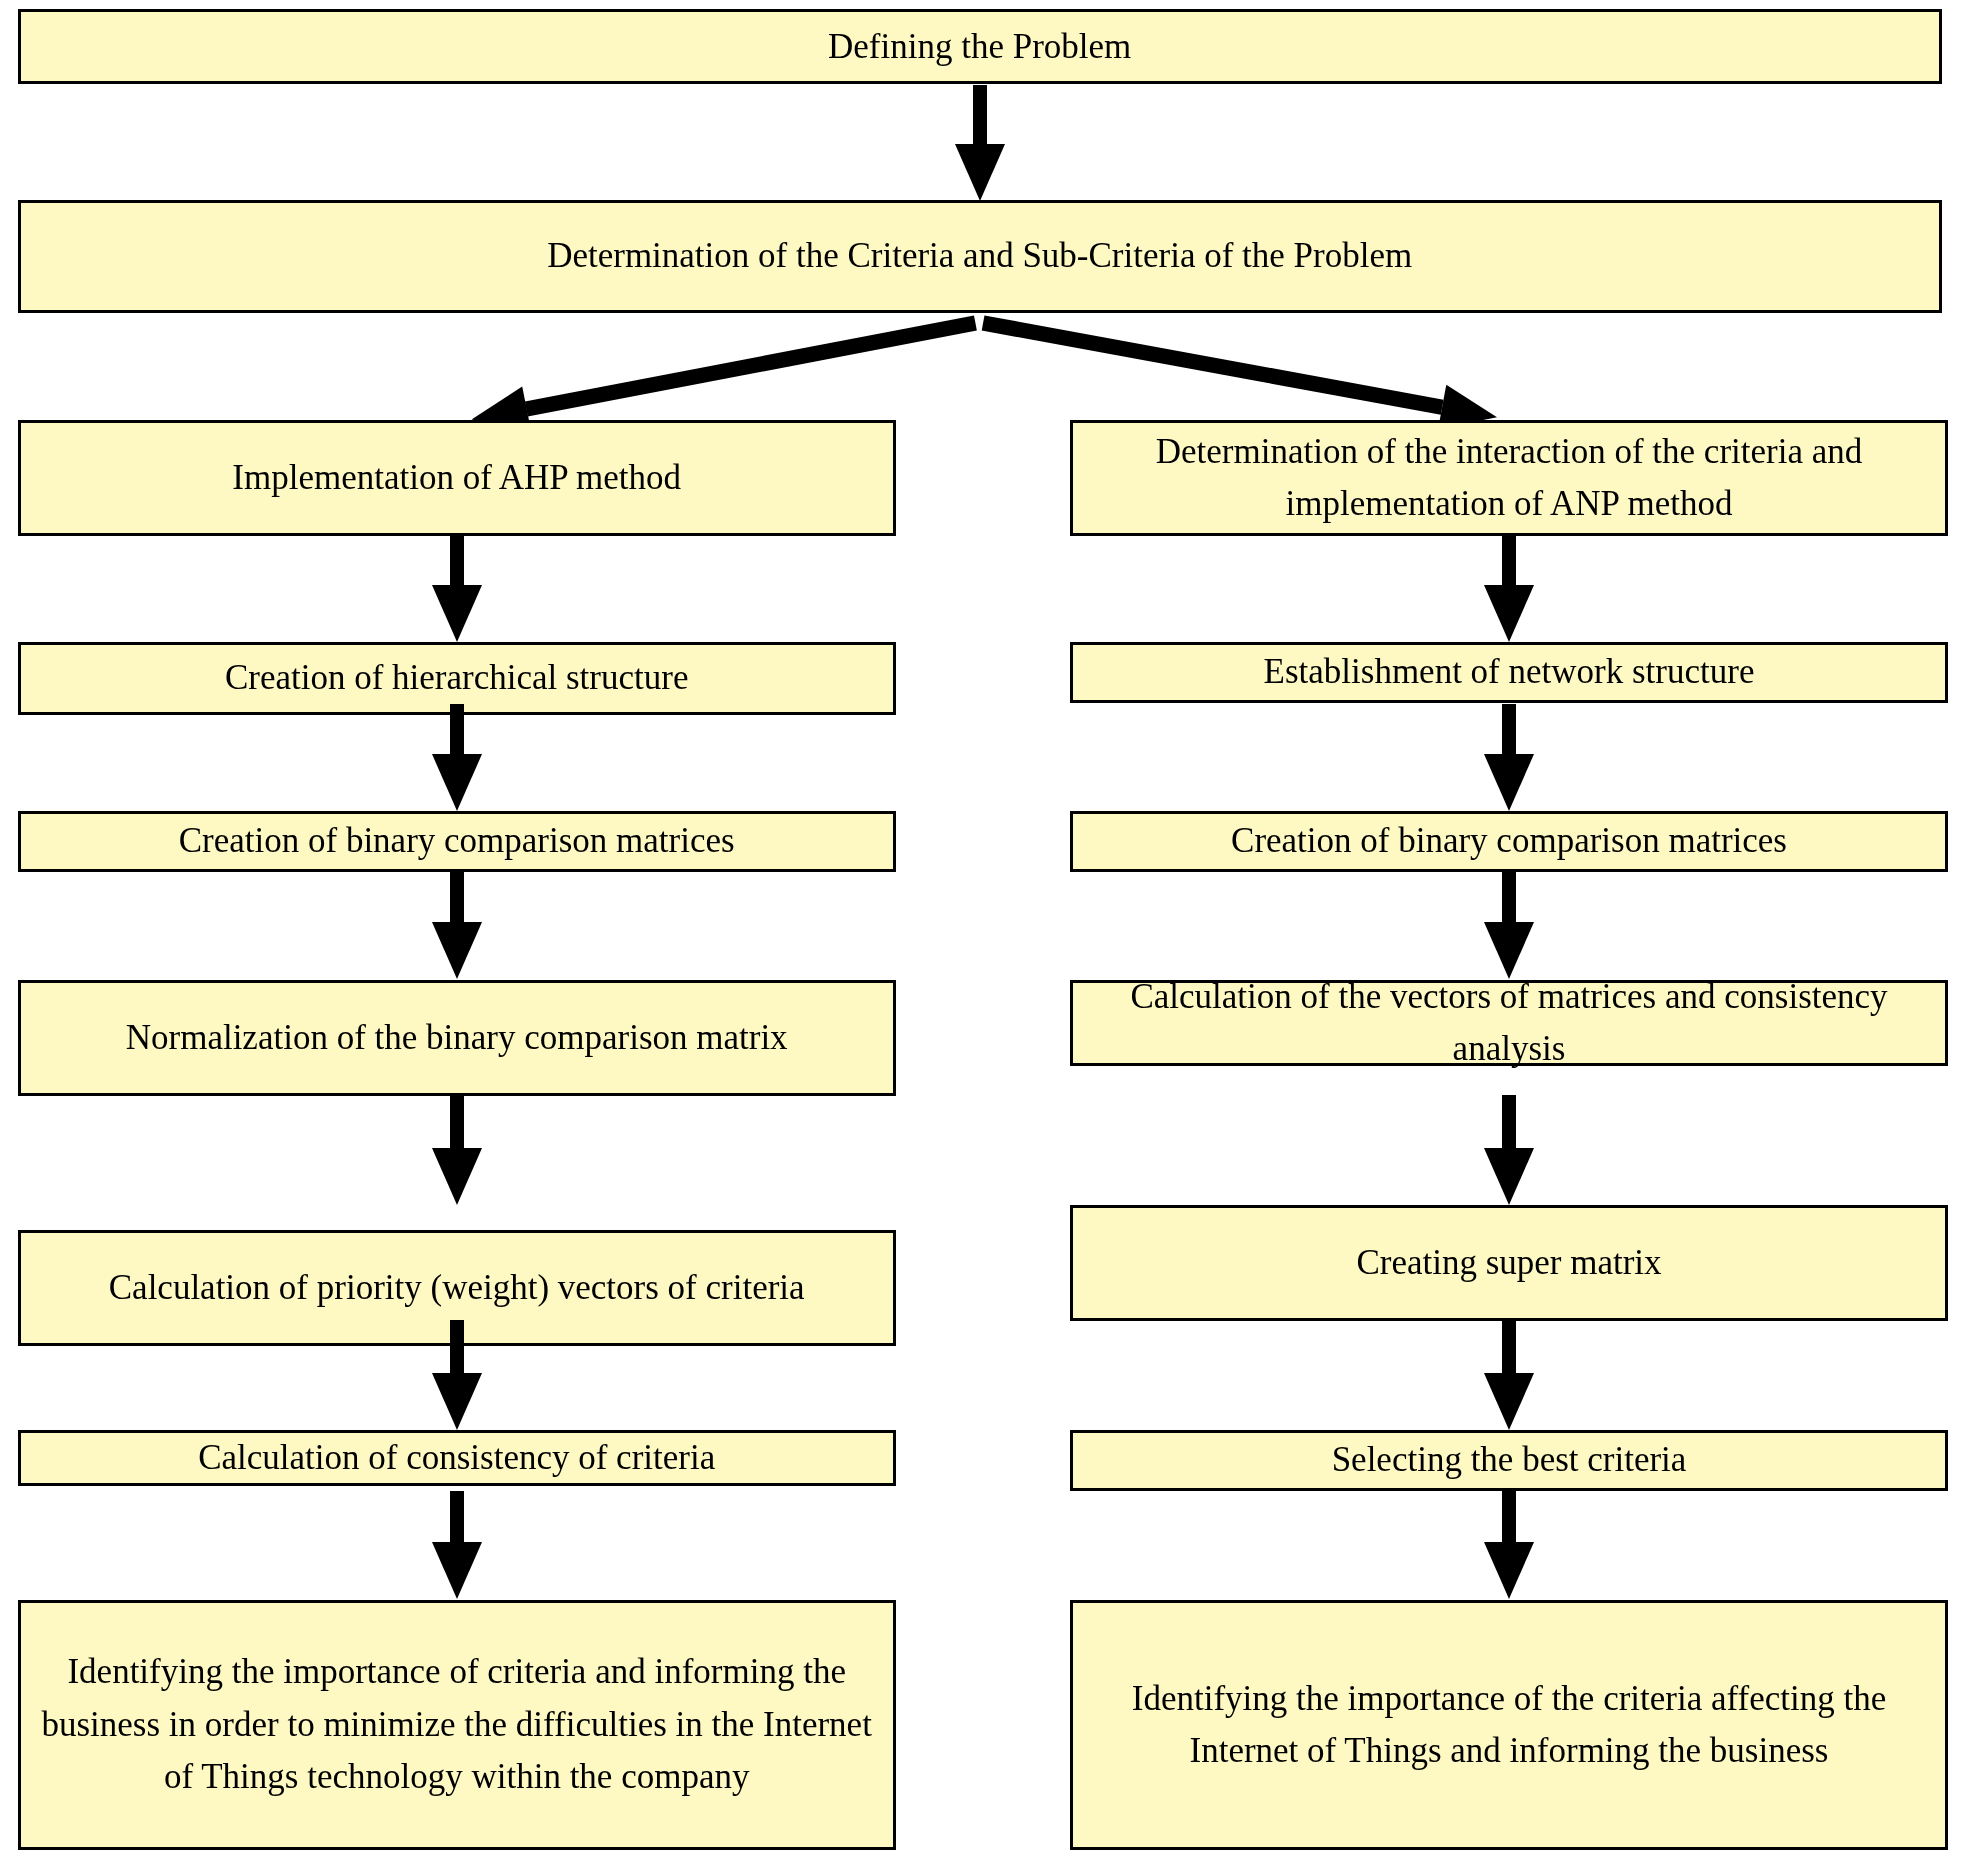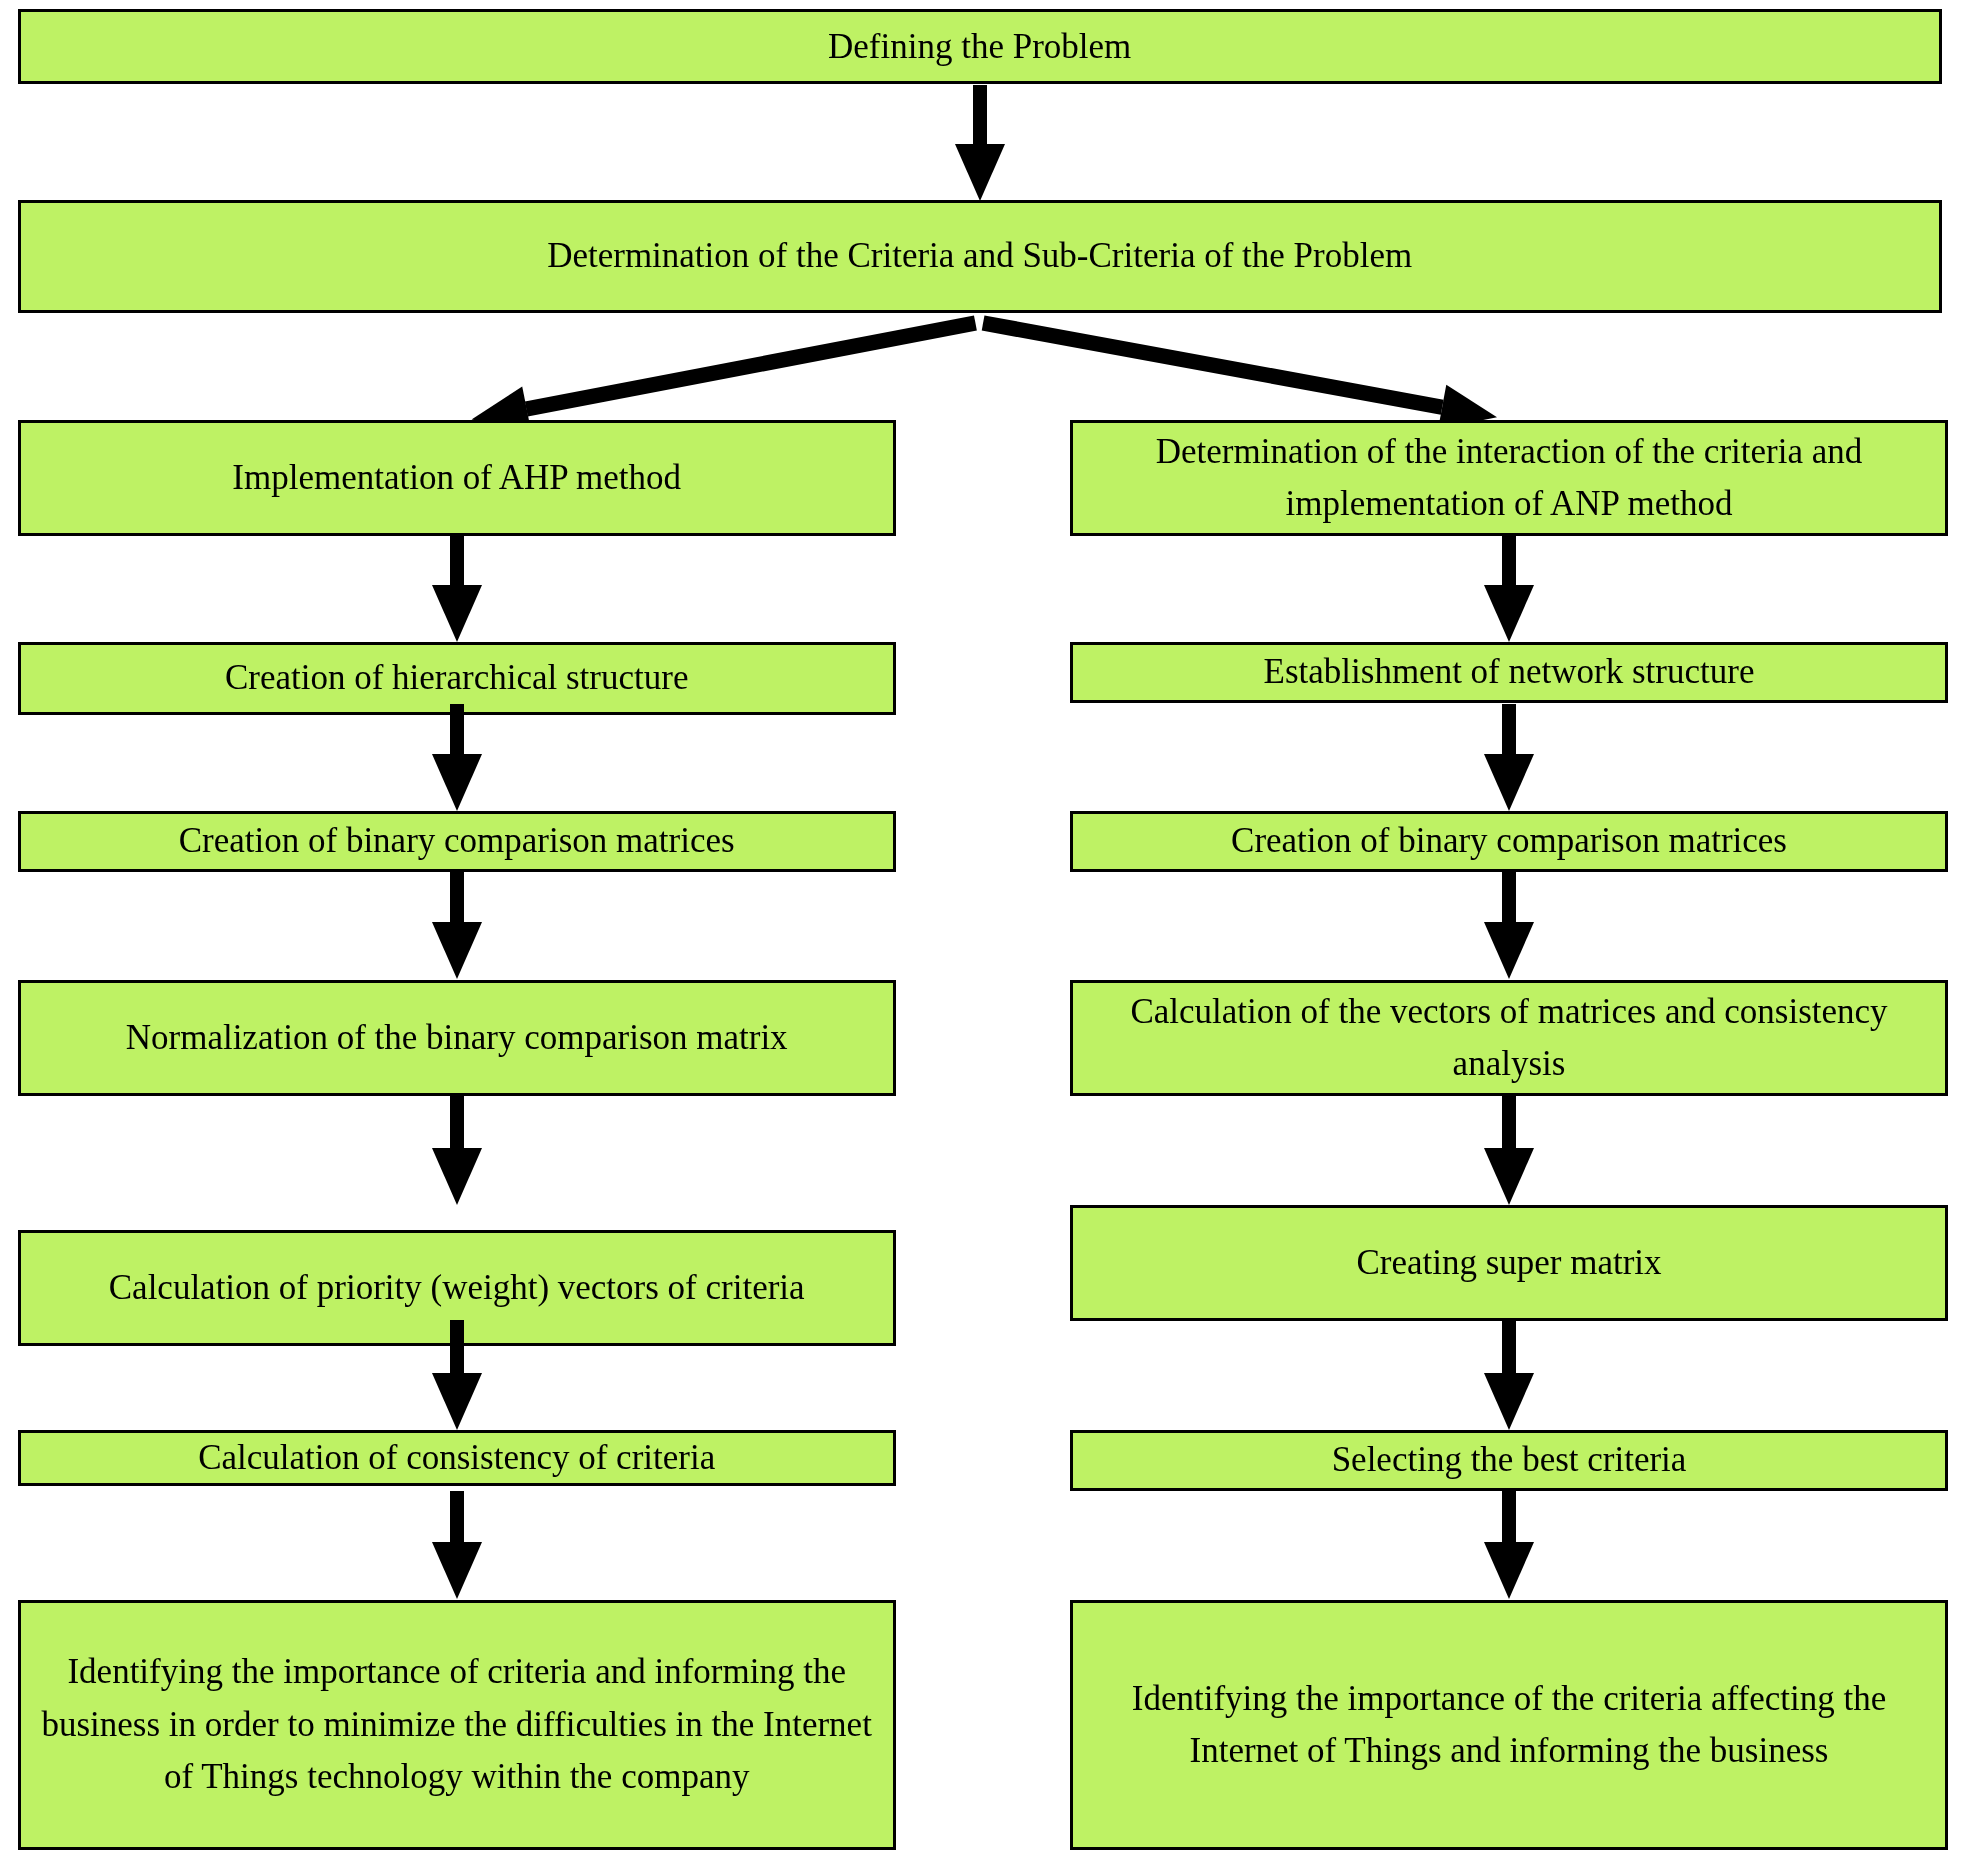--- a/index.html
+++ b/index.html
@@ -13,21 +13,21 @@
     height: 1870px;
     background: #ffffff;
     font-family: "Liberation Serif", "DejaVu Serif", serif;
     color: #000000;
     overflow: hidden;
   }
   .node {
     position: absolute;
     box-sizing: border-box;
     border: 3.5px solid #000000;
-    background: #bef264;
+    background: #fef9c3;
     display: flex;
     align-items: center;
     justify-content: center;
     text-align: center;
     font-size: 35px;
     line-height: 1.5;
     padding: 0 14px;
   }
   
   .node.wide { left: 17.7px; width: 1924px; }
@@ -171,21 +171,21 @@
 
   <div class="node colR" style="top:811px; height:61px;">
     <span>Creation of binary comparison matrices</span>
   </div>
 
   <div class="varrow" style="left:1484px; top:872px; height:107px;">
     <div class="shaft"></div>
     <div class="head"></div>
   </div>
 
-  <div class="node colR" style="top:980px; height:116px;">
+  <div class="node colR" style="top:980px; height:86px;">
     <span>Calculation of the vectors of matrices and consistency analysis</span>
   </div>
 
   <div class="varrow" style="left:1484px; top:1095px; height:110px;">
     <div class="shaft"></div>
     <div class="head"></div>
   </div>
 
   <div class="node colR" style="top:1205px; height:116px;">
     <span>Creating super matrix</span>

